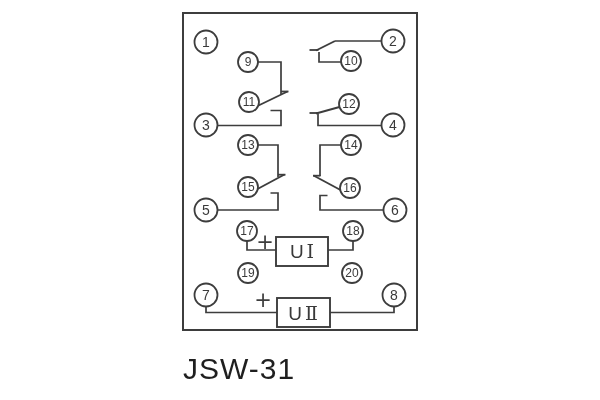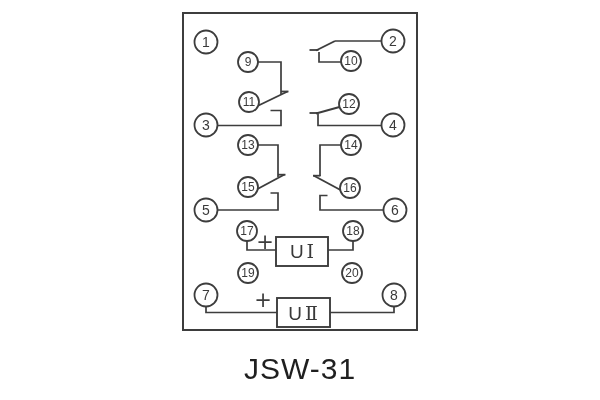--- a/index.html
+++ b/index.html
@@ -17,21 +17,21 @@
   .terminal-circle{fill:#ffffff;stroke:var(--line,#3d3d3d);stroke-width:1.8;}
   .component-box{fill:#ffffff;stroke:var(--line,#3d3d3d);stroke-width:1.9;}
   text.num{fill:var(--number-text,#3a3a3a);font-family:"Liberation Sans",sans-serif;text-anchor:middle;}
   text.num.inner{font-size:12px;}
   text.num.outer{font-size:14px;}
   text.comp-label{fill:var(--number-text,#333333);text-anchor:middle;font-size:19px;font-family:"Liberation Sans",sans-serif;}
   tspan.numeral{font-family:"DejaVu Serif","DejaVu Sans",serif;}
   text.plus{fill:var(--line,#3d3d3d);text-anchor:middle;font-size:21px;font-family:"DejaVu Sans",sans-serif;}
   .title{
     position:absolute;left:183px;top:352px;width:234px;
-    text-align:center;font-size:30px;letter-spacing:1px;
+    font-size:30px;letter-spacing:1px;
     color:var(--title-text,#1f1f1f);font-family:"Liberation Sans",sans-serif;
   }
 </style>
 </head>
 <body>
 
 <div class="stage">
   <svg width="600" height="400" viewBox="0 0 600 400">
 
     <rect class="outline" x="183" y="13" width="234" height="317"></rect>

